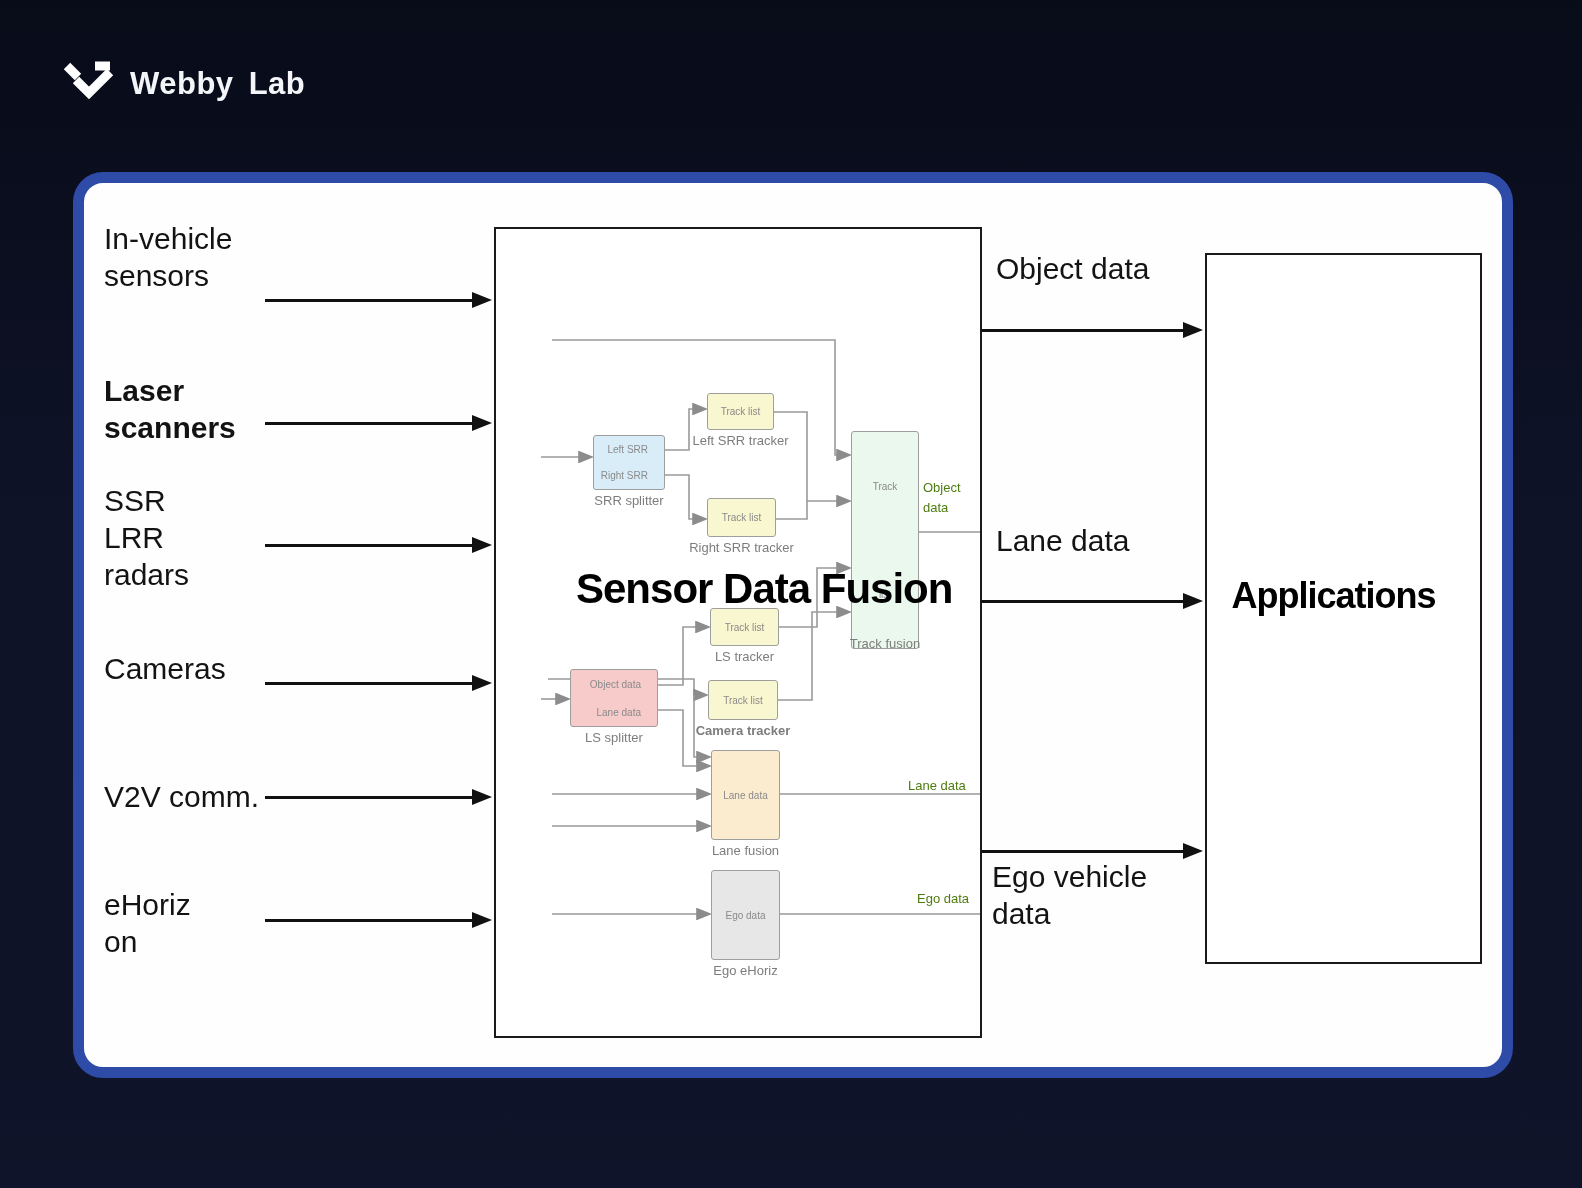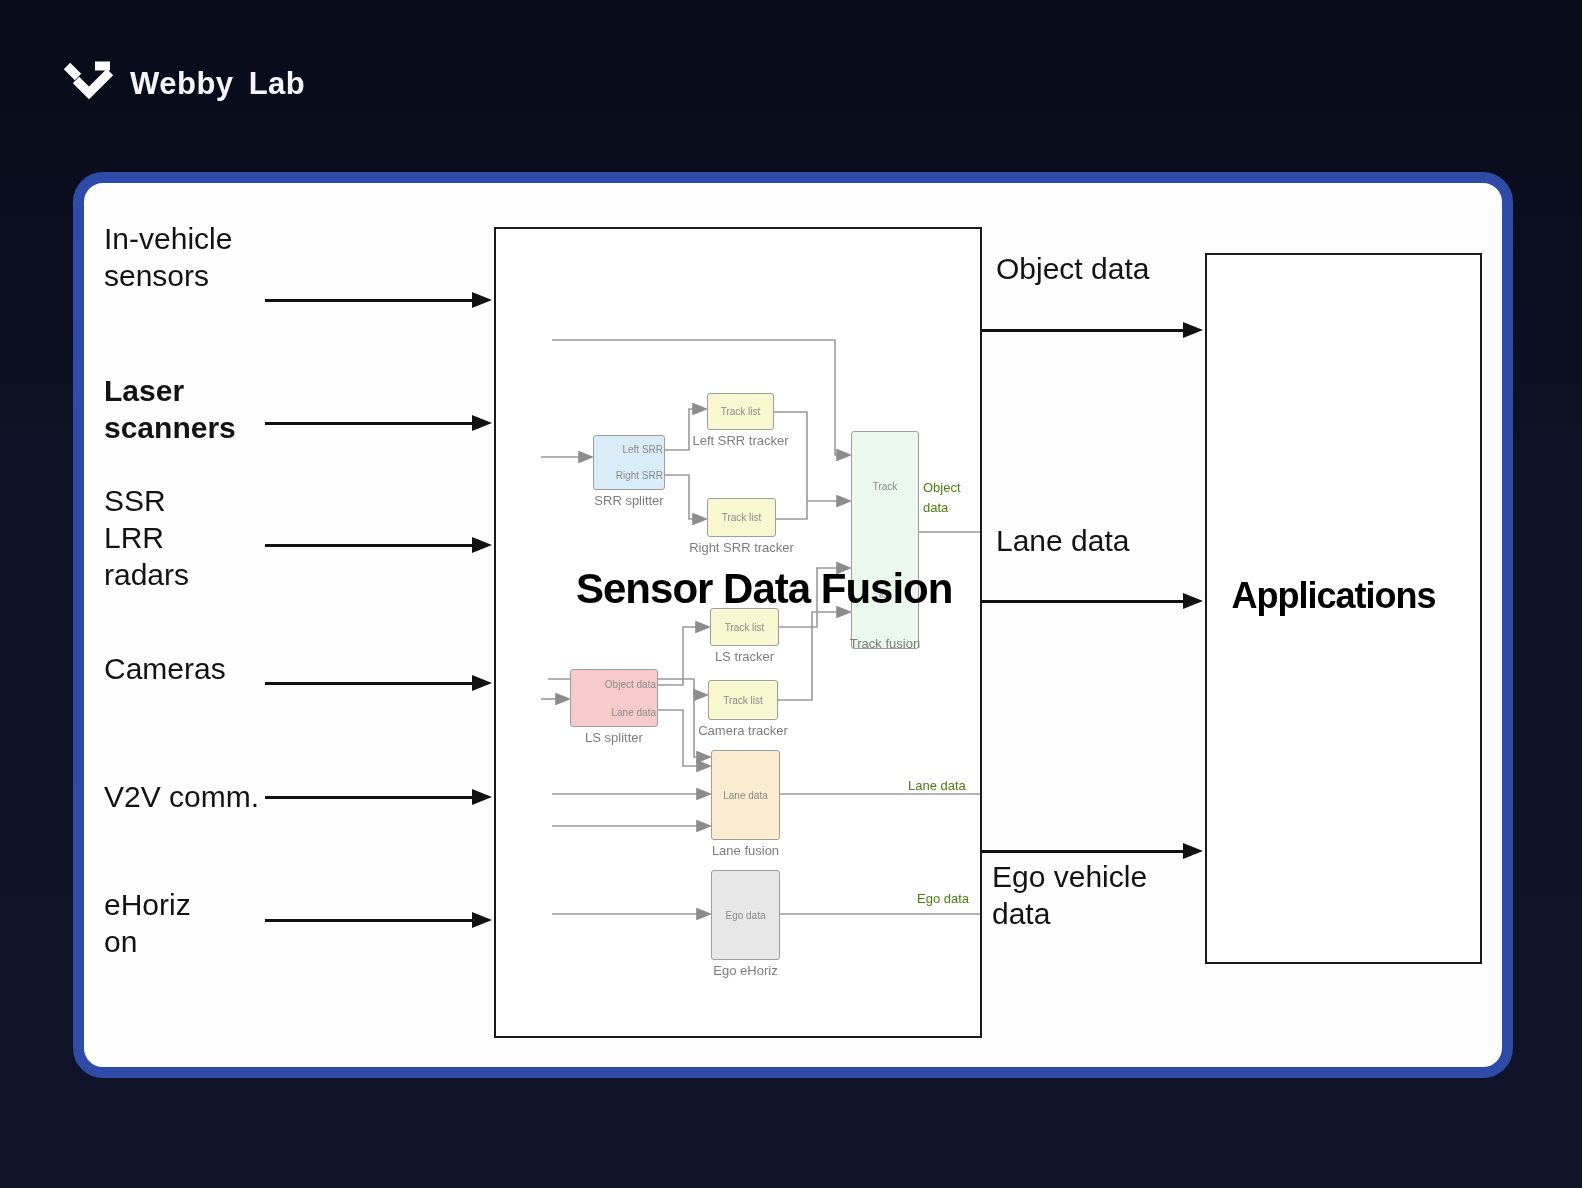--- a/index.html
+++ b/index.html
@@ -38,21 +38,21 @@
   .fusion-box svg{position:absolute;left:0;top:0;}
   .fusion-title{
     position:absolute;left:60px;top:336px;font-size:42px;font-weight:700;color:#000;
     letter-spacing:-1px;white-space:nowrap;z-index:5;margin-left:20px;
   }
   .fnode{
     position:absolute;box-sizing:border-box;border:1.5px solid #9e9e9e;border-radius:3px;
     display:flex;flex-direction:column;justify-content:space-around;align-items:center;
     color:#8a8a8a;font-size:10px;z-index:2;
   }
-  .fnode.right{align-items:flex-end;padding-right:1px;text-align:center;}
+  .fnode.right{align-items:flex-end;padding-right:16px;text-align:center;}
   .fnode .row{white-space:nowrap;line-height:13px;}
   .fcap{
     position:absolute;transform:translateX(-50%);color:#7d7d7d;font-size:13px;
     white-space:nowrap;z-index:2;
   }
   .flabel{position:absolute;color:#4d7c0f;font-size:13px;line-height:20px;white-space:nowrap;z-index:2;}
 
   
   .apps-box{
     position:absolute;left:1205px;top:253px;width:277px;height:711px;
@@ -208,21 +208,21 @@
           <div class="row">Lane data</div>
         </div>
         <div class="fcap" style="left: 118px; top: 501px;">LS splitter</div>
         <div class="fnode" style="left: 214px; top: 379px; width: 69px; height: 38px; background: rgb(249, 247, 208);">
           <div class="row">Track list</div>
         </div>
         <div class="fcap" style="left: 248.5px; top: 420px;">LS tracker</div>
         <div class="fnode" style="left: 212px; top: 451px; width: 70px; height: 40px; background: rgb(249, 247, 208);">
           <div class="row">Track list</div>
         </div>
-        <div class="fcap" style="left: 247px; top: 494px;">Camera tracker</div>
+        <div class="fcap" style="left: 247px; top: 494px; font-weight: bold;">Camera tracker</div>
         <div class="fnode" style="left: 215px; top: 521px; width: 69px; height: 90px; background: rgb(251, 236, 208);">
           <div class="row">Lane data</div>
         </div>
         <div class="fcap" style="left: 249.5px; top: 614px; text-align: center;">Lane fusion</div>
         <div class="fnode" style="left: 215px; top: 641px; width: 69px; height: 90px; background: rgb(231, 231, 231);">
           <div class="row">Ego data</div>
         </div>
         <div class="fcap" style="left: 249.5px; top: 734px;">Ego eHoriz</div>
         <div class="flabel" style="left: 427px; top: 249px;">
           <div>Object</div>

